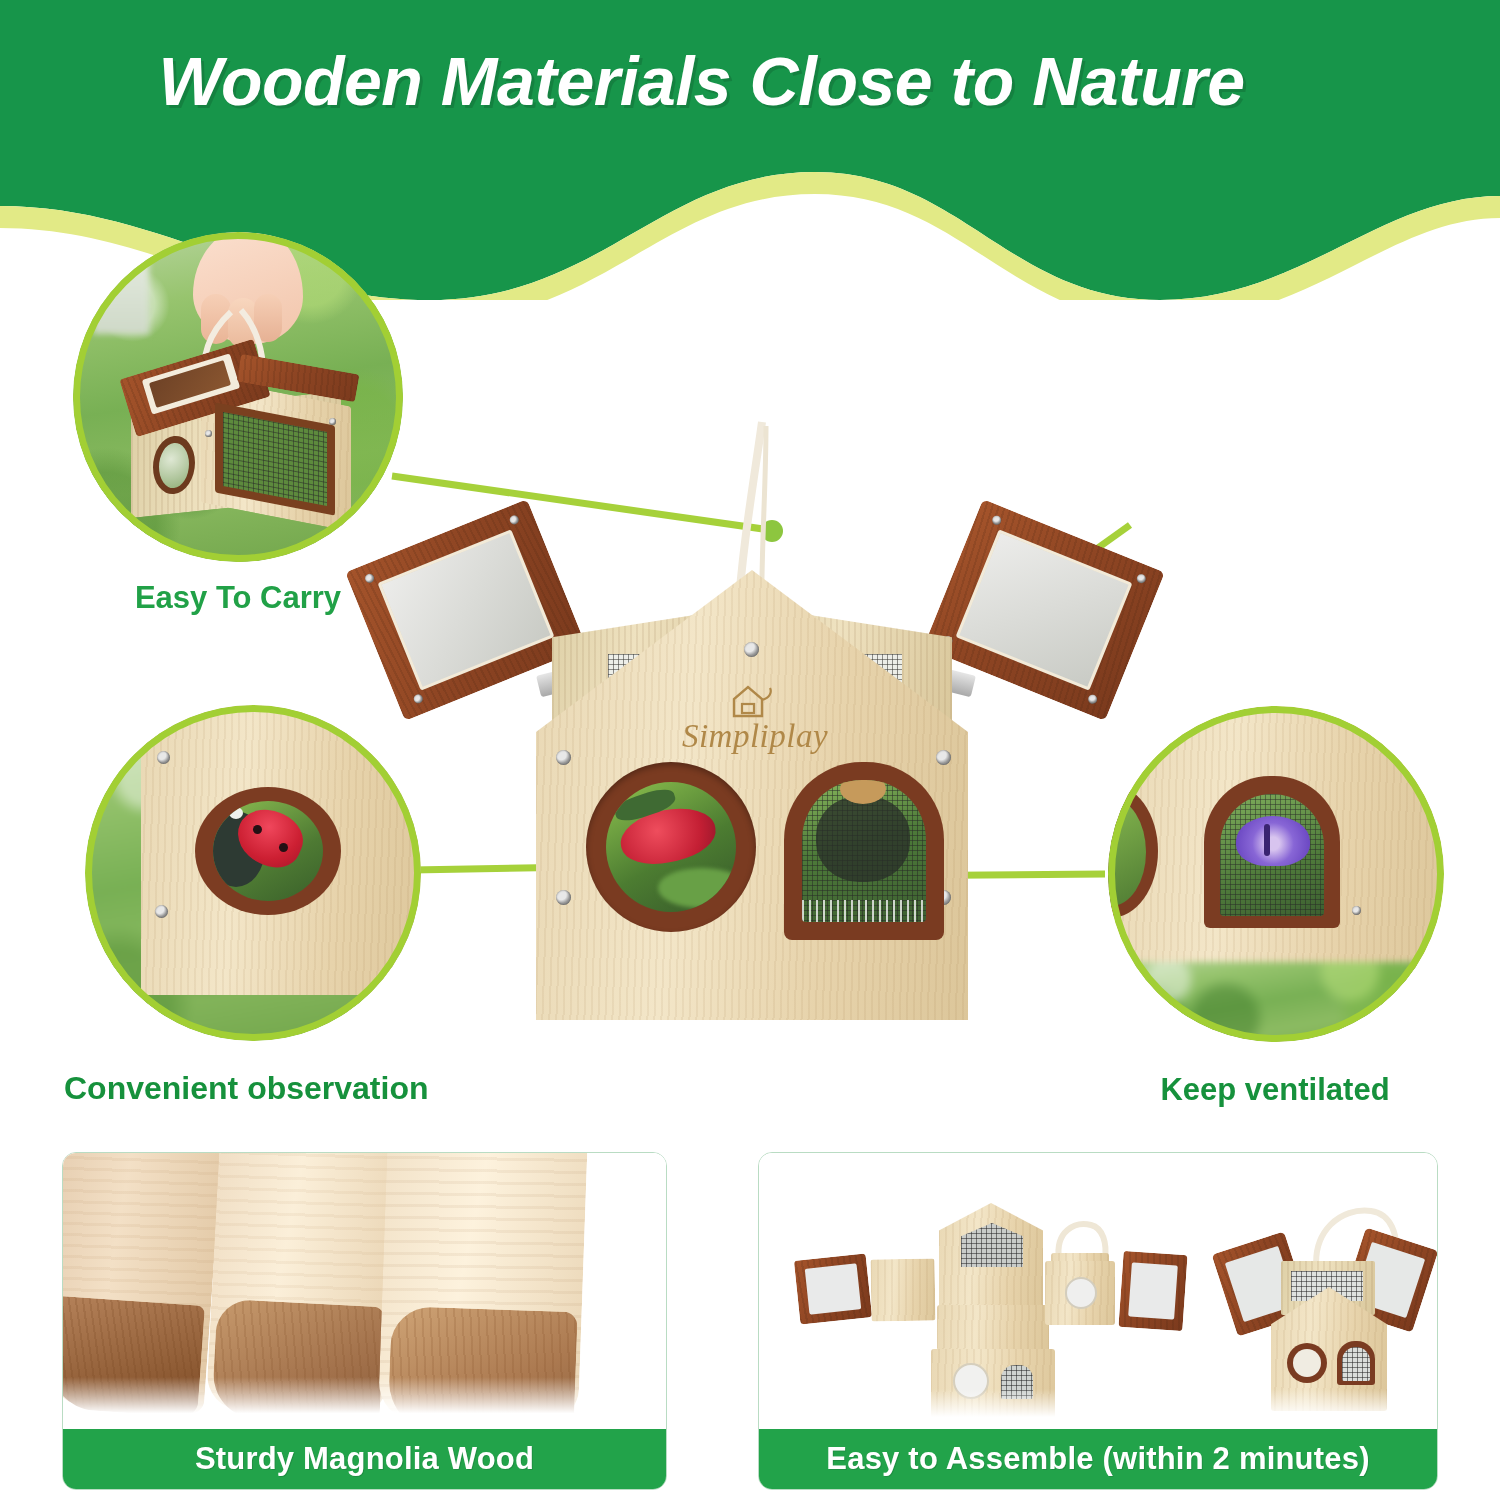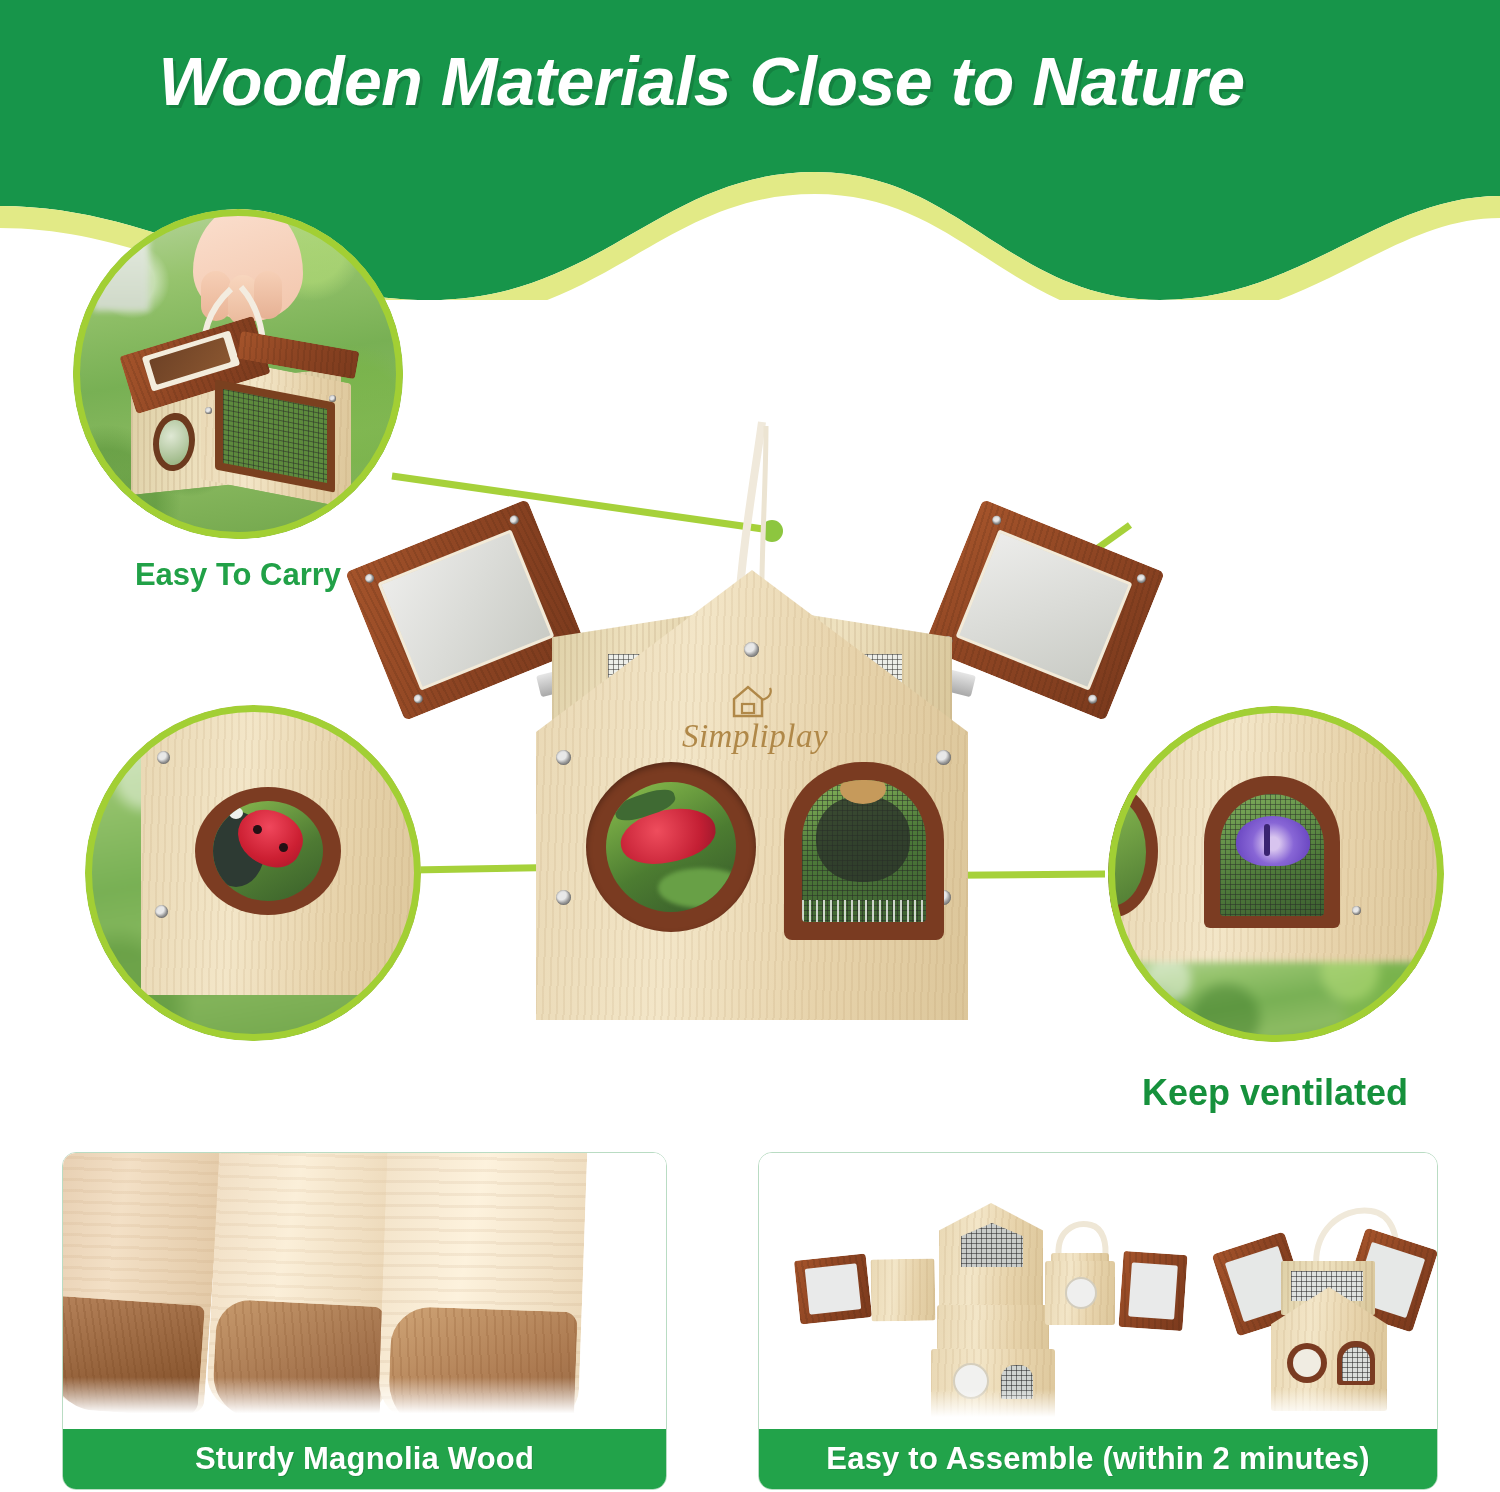--- a/index.html
+++ b/index.html
@@ -148,21 +148,21 @@
     <path d="M1130,525 L1025,600" stroke="#a6d13a" stroke-width="7" fill="none"></path>
     <circle cx="1023" cy="602" r="11" fill="#8dc63f"></circle>
 
     <path d="M412,870 L640,866" stroke="#a6d13a" stroke-width="7" fill="none"></path>
     <circle cx="641" cy="866" r="12" fill="#8dc63f"></circle>
 
     <path d="M1105,874 L860,876" stroke="#a6d13a" stroke-width="7" fill="none"></path>
     <circle cx="859" cy="876" r="12" fill="#8dc63f"></circle>
   </svg>
 
-  <div class="callout" style="left:73px; top:209px;">
+  <div class="callout" style="left:73px; top:232px;">
     <div class="circle" style="width:330px; height:330px;">
       <div class="photo">
         <div class="grass"></div>
 
         <div style="position:absolute;left:20px;top:6px;width:56px;height:96px;background:linear-gradient(180deg,#e8eee4,#cfd9c8);filter:blur(3px);"></div>
 
         <div style="position:absolute;left:120px;top:-6px;width:110px;height:118px;border-radius:52% 48% 46% 54%/58% 60% 40% 42%;background:linear-gradient(160deg,#fbe0cf,#f2c5ab);"></div>
         <div style="position:absolute;left:128px;top:62px;width:30px;height:50px;border-radius:16px;background:linear-gradient(180deg,#f6cfb6,#e9b496);"></div>
         <div style="position:absolute;left:155px;top:66px;width:30px;height:50px;border-radius:16px;background:linear-gradient(180deg,#f8d6be,#eab99b);"></div>
         <div style="position:absolute;left:181px;top:62px;width:28px;height:48px;border-radius:16px;background:linear-gradient(180deg,#f6cfb6,#e6b194);"></div>
@@ -209,20 +209,21 @@
           <div style="position:absolute;left:24px;top:10px;width:66px;height:54px;border-radius:52% 48% 46% 54%;background:radial-gradient(circle at 42% 32%,#f0475c,#cc1f32 60%,#a5152a);transform:rotate(24deg);"></div>
           <div style="position:absolute;left:40px;top:24px;width:9px;height:9px;border-radius:50%;background:#241014;"></div>
           <div style="position:absolute;left:66px;top:42px;width:9px;height:9px;border-radius:50%;background:#241014;"></div>
           <div style="position:absolute;left:16px;top:6px;width:14px;height:12px;border-radius:50%;background:#eef2ee;"></div>
         </div>
       </div>
       <div class="ring"></div>
     </div>
     <div class="caption dark" style="left:-28px; top:1062px; position:fixed; width:0; height:0;"></div>
   </div>
+  <div class="caption dark" style="left:64px; top:1070px; width:380px; text-align:left; font-size:32px; z-index:5;">Convenient observation</div>
 
   <div class="callout" style="left:1108px; top:706px;">
     <div class="circle" style="width:336px; height:336px;">
       <div class="photo">
         <div class="wood-light" style="position:absolute;inset:0;"></div>
         <div class="grass" style="position:absolute;left:0;top:256px;width:336px;height:80px;filter:blur(3px);"></div>
 
         <div style="position:absolute;left:-46px;top:78px;width:96px;height:134px;border-radius:50%;background:#7c3c22;"></div>
         <div style="position:absolute;left:-32px;top:92px;width:70px;height:108px;border-radius:50%;background:linear-gradient(150deg,#8dbf52,#4e7a33);"></div>
 
@@ -230,21 +231,21 @@
         <div style="position:absolute;left:112px;top:88px;width:104px;height:122px;border-radius:52px 52px 4px 4px;overflow:hidden;background:linear-gradient(160deg,#7fae5c,#4f7a3b 60%,#3c5f30);">
           <div class="mesh" style="position:absolute;inset:0;opacity:.85;"></div>
           <div style="position:absolute;left:16px;top:22px;width:74px;height:50px;border-radius:50% 50% 42% 42%;background:radial-gradient(circle at 50% 55%,#d8c4ef 0 14%,#8866d6 45%,#5c38b8 100%);"></div>
           <div style="position:absolute;left:44px;top:30px;width:6px;height:32px;border-radius:3px;background:#3a2470;"></div>
         </div>
         <div class="screw" style="left:244px;top:200px;width:9px;height:9px;"></div>
       </div>
       <div class="ring"></div>
     </div>
   </div>
-  <div class="caption dark" style="position:absolute; left:1080px; top:1072px; width:390px; text-align:center; font-size:36px; z-index:5;">Keep ventilated</div>
+  <div class="caption dark" style="position:absolute; left:1080px; top:1072px; width:390px; text-align:center; font-size:31px; z-index:5;">Keep ventilated</div>
 
   <div id="hero">
 
     <svg style="position:absolute;left:348px;top:0;" width="130" height="250">
       <path d="M54,2 C46,60 34,128 30,196 C28,222 34,236 40,246" stroke="#f0e9db" stroke-width="8" fill="none"></path>
       <path d="M58,6 C58,70 52,150 54,210" stroke="#ece4d2" stroke-width="5" fill="none"></path>
     </svg>
 
     <div style="position:absolute;left:8px;top:110px;width:196px;height:160px;transform:rotate(-22deg);">
       <div class="wood-dark" style="position:absolute;inset:0;border-radius:6px;"></div>

